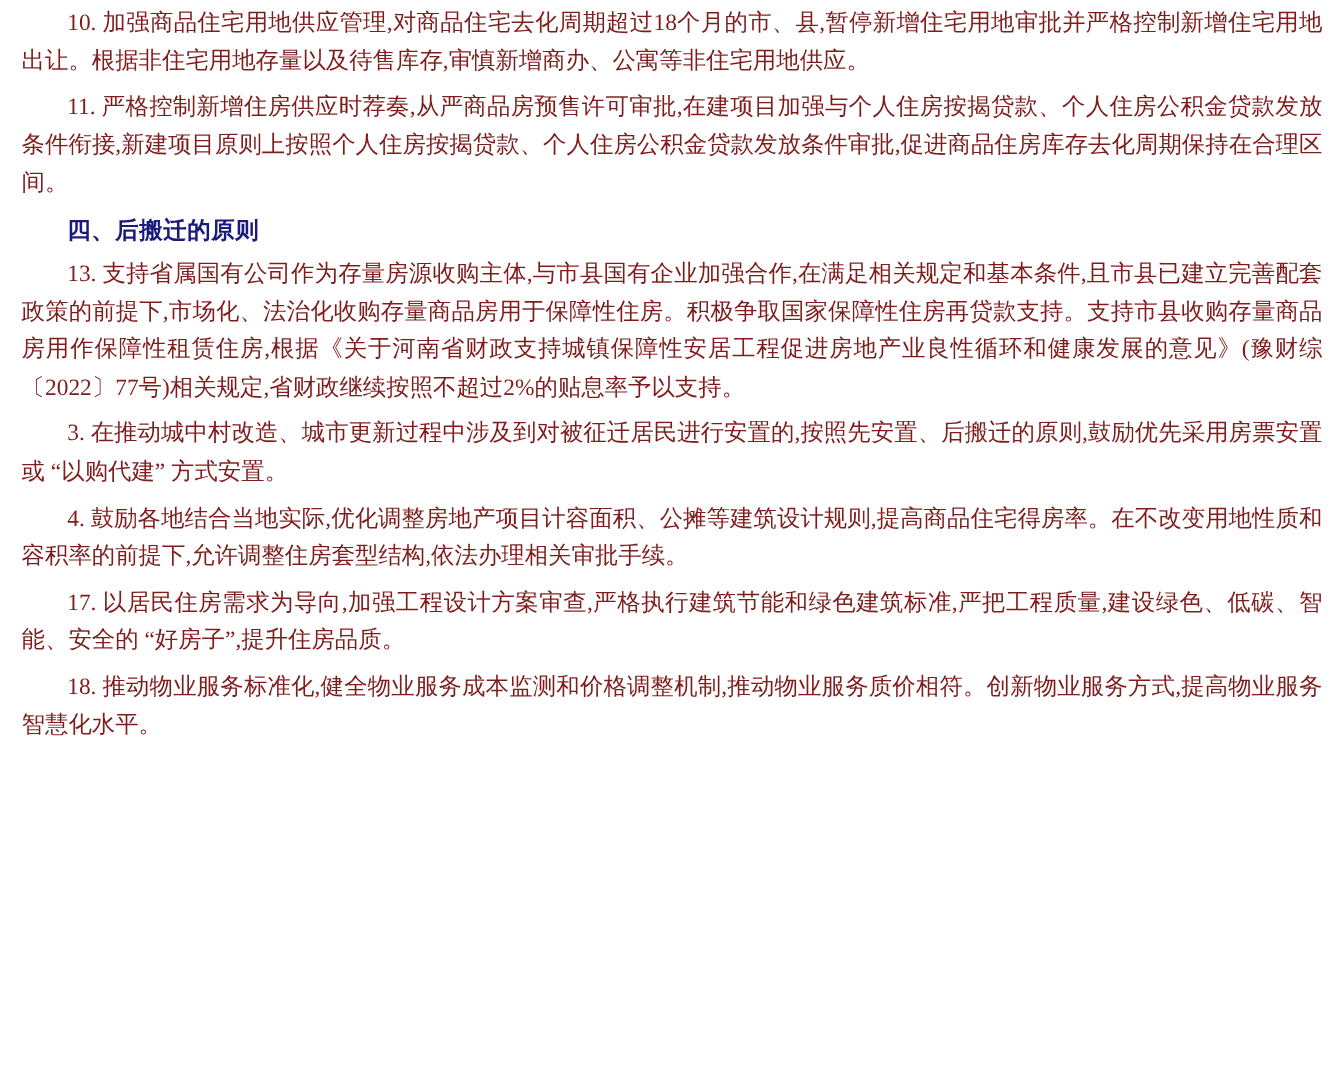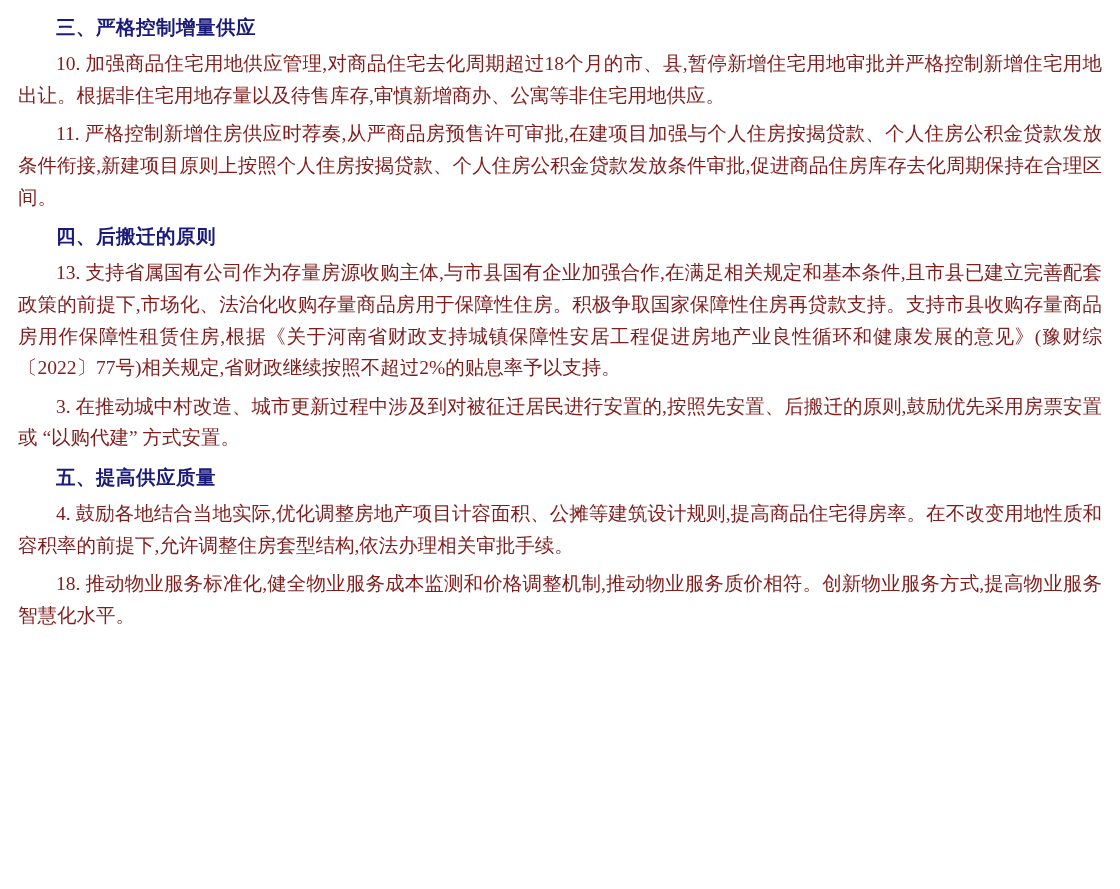--- a/index.html
+++ b/index.html
@@ -39,34 +39,33 @@
   }
   .para.first {
     margin-top: 0;
   }
 </style>
 </head>
 <body>
 
 <div class="page">
 
-  <div class="section-heading">三、严格控制增量供应</div>
 
   <p class="para first">10. 加强商品住宅用地供应管理,对商品住宅去化周期超过18个月的市、县,暂停新增住宅用地审批并严格控制新增住宅用地出让。根据非住宅用地存量以及待售库存,审慎新增商办、公寓等非住宅用地供应。</p>
 
   <p class="para">11. 严格控制新增住房供应时荐奏,从严商品房预售许可审批,在建项目加强与个人住房按揭贷款、个人住房公积金贷款发放条件衔接,新建项目原则上按照个人住房按揭贷款、个人住房公积金贷款发放条件审批,促进商品住房库存去化周期保持在合理区间。</p>
 
 
   <div class="section-heading">四、后搬迁的原则</div>
 
   <p class="para">13. 支持省属国有公司作为存量房源收购主体,与市县国有企业加强合作,在满足相关规定和基本条件,且市县已建立完善配套政策的前提下,市场化、法治化收购存量商品房用于保障性住房。积极争取国家保障性住房再贷款支持。支持市县收购存量商品房用作保障性租赁住房,根据《关于河南省财政支持城镇保障性安居工程促进房地产业良性循环和健康发展的意见》(豫财综 〔2022〕77号)相关规定,省财政继续按照不超过2%的贴息率予以支持。</p>
 
   <p class="para">3. 在推动城中村改造、城市更新过程中涉及到对被征迁居民进行安置的,按照先安置、后搬迁的原则,鼓励优先采用房票安置或 “以购代建” 方式安置。</p>
 
 
-  <div class="section-heading">五、提高供应质量</div>
 
   <p class="para">4. 鼓励各地结合当地实际,优化调整房地产项目计容面积、公摊等建筑设计规则,提高商品住宅得房率。在不改变用地性质和容积率的前提下,允许调整住房套型结构,依法办理相关审批手续。</p>
 
+  <p class="para">17. 以居民住房需求为导向,加强工程设计方案审查,严格执行建筑节能和绿色建筑标准,严把工程质量,建设绿色、低碳、智能、安全的 “好房子”,提升住房品质。</p>
 
   <p class="para">18. 推动物业服务标准化,健全物业服务成本监测和价格调整机制,推动物业服务质价相符。创新物业服务方式,提高物业服务智慧化水平。</p>
 
 </div>
 
 </body></html>

